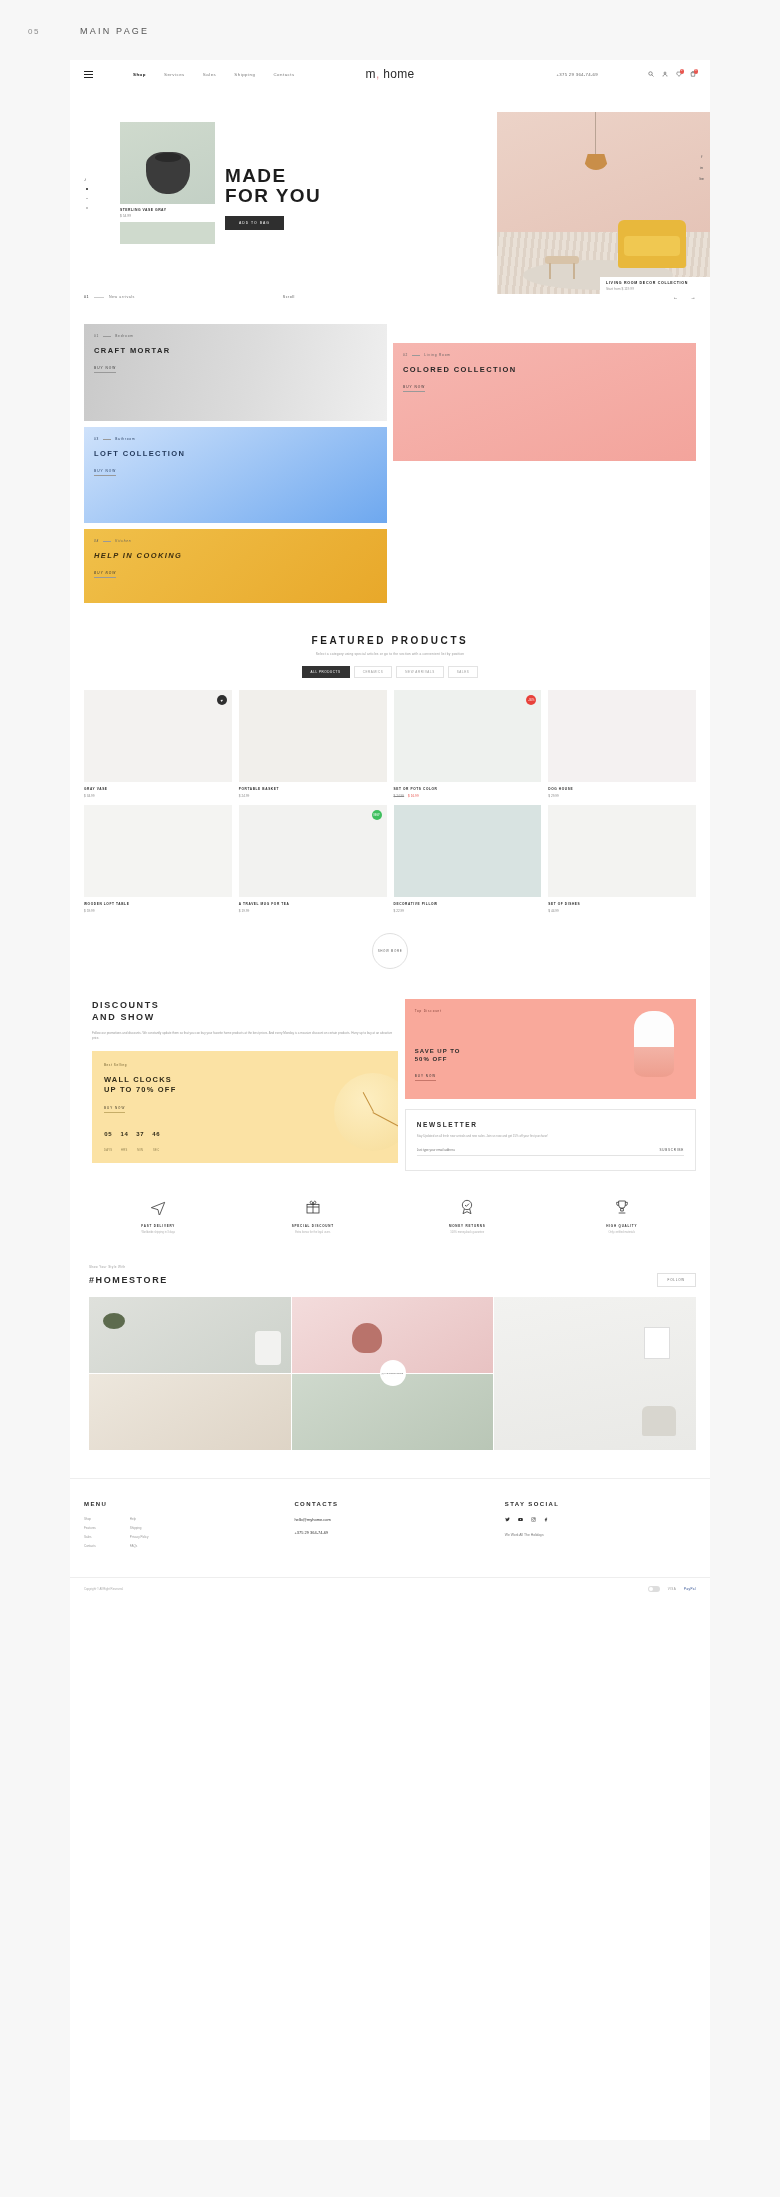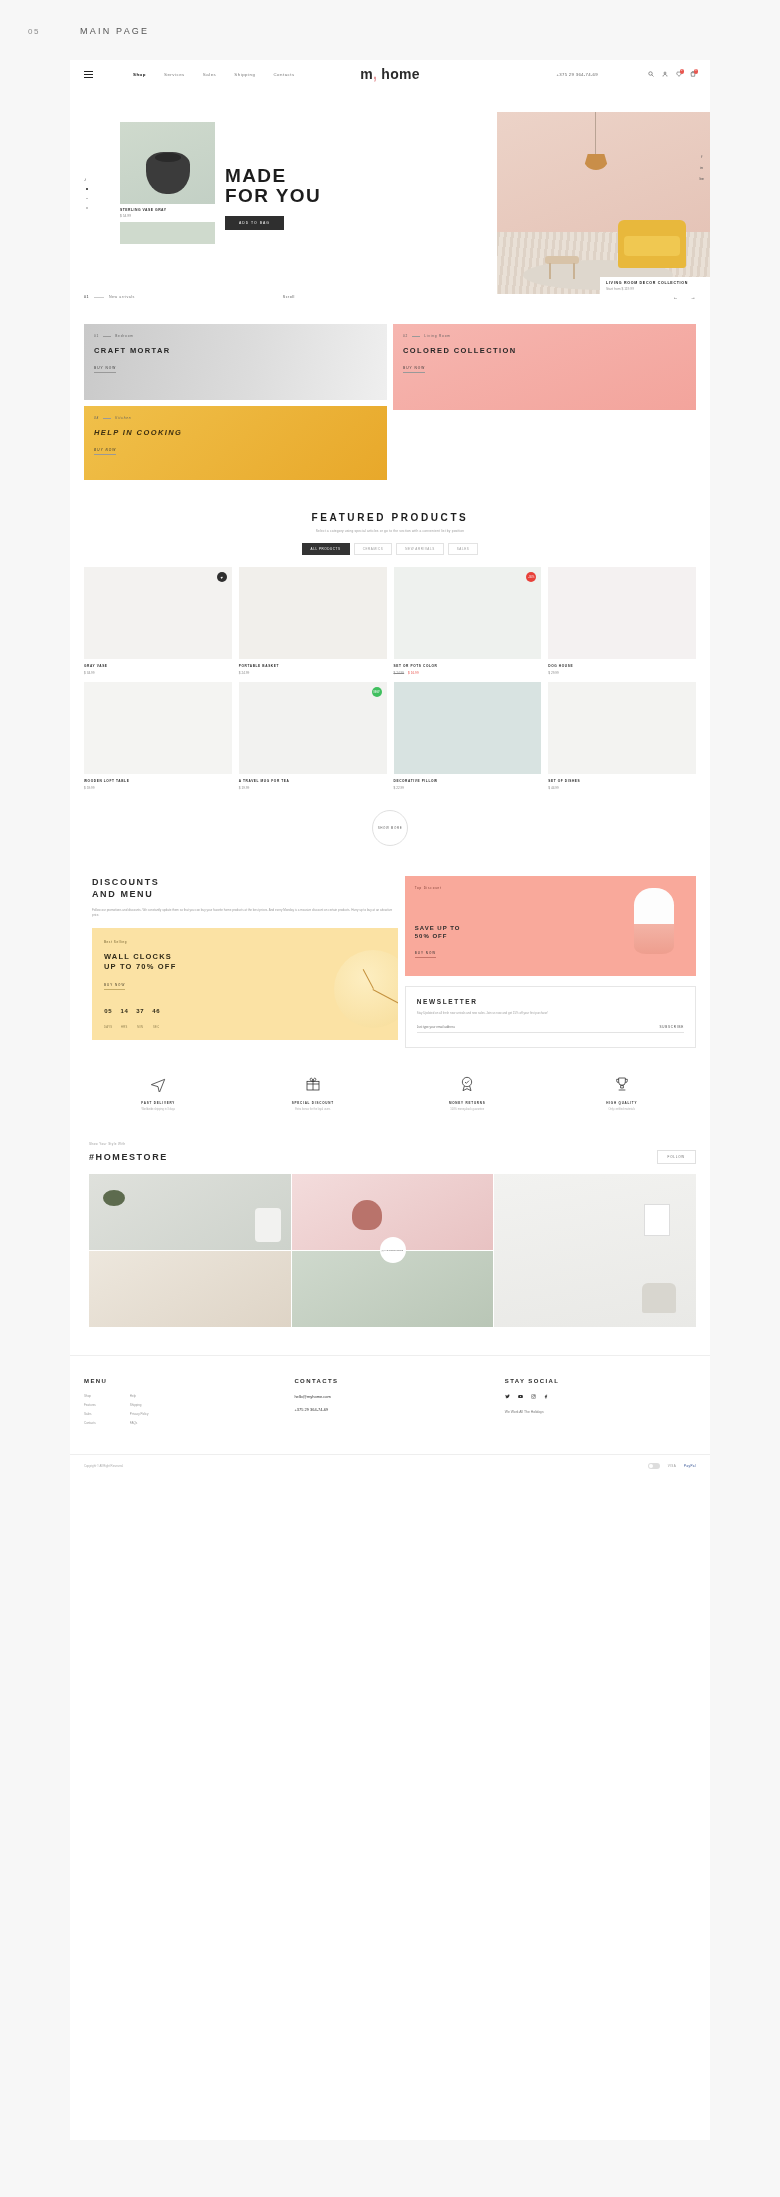--- a/index.html
+++ b/index.html
@@ -19,21 +19,21 @@
   
   .page { position: absolute; left: 70px; top: 60px; width: 640px; height: 2080px; background: #ffffff; }
 
   
   .nav { height: 28px; display: flex; align-items: center; padding: 0 14px; position: relative; }
   .burger { width: 9px; display: flex; flex-direction: column; gap: 2px; margin-right: 40px; }
   .burger i { display: block; height: 1px; background: #222; }
   .nav-links { display: flex; gap: 18px; }
   .nav-links a { font-size: 4.4px; letter-spacing: .5px; color: #777; text-decoration: none; }
   .nav-links a.active { color: #111; font-weight: bold; }
-  .logo { position: absolute; left: 50%; transform: translateX(-50%); font-size: 14px; font-weight: bold; letter-spacing: .3px; }
+  .logo { position: absolute; left: 50%; transform: translateX(-50%); font-size: 12px; font-weight: normal; letter-spacing: .3px; }
   .logo .dot { color: #e5989b; }
   .nav-right { margin-left: auto; display: flex; align-items: center; gap: 8px; }
   .phone { font-size: 4.3px; color: #666; letter-spacing: .3px; margin-right: 42px; }
   .ico { width: 6px; height: 6px; position: relative; display: inline-block; }
   .ico svg { width: 6px; height: 6px; display: block; }
   .badge { position: absolute; top: -2px; right: -2px; background: #e8554e; color: #fff; border-radius: 50%;
            width: 4.5px; height: 4.5px; font-size: 2.6px; line-height: 4.5px; text-align: center; }
 
   
   .hero { position: relative; height: 200px; }
@@ -90,22 +90,22 @@
   .sec-title { text-align:center; font-size: 10px; letter-spacing: 2.6px; font-weight: bold; color:#1d1d1d; }
   .sec-sub { text-align:center; font-size:3.2px; color:#999; margin-top:6px; letter-spacing:.2px; }
 
   
   .rooms { margin: 16px 14px 0 14px; display: grid; grid-template-columns: 1fr 1fr; gap: 6px; }
   .room { position: relative; overflow: hidden; padding: 10px; }
   .room .tag { font-size: 3.2px; letter-spacing: .8px; color:#5d5d5d; }
   .room .tag .ln { display:inline-block; width:8px; height:1px; background:#999; vertical-align:middle; margin:0 4px; }
   .room h3 { font-size: 7.5px; letter-spacing: 1.4px; font-weight: bold; margin-top: 8px; color:#262626; }
   .room .buy { margin-top: 8px; font-size:3.2px; letter-spacing:1px; color:#333; border-bottom:1px solid #999; display:inline-block; padding-bottom:2px; }
-  .r1 { height: 76px; background: linear-gradient(100deg,#c9c9c9,#dcdcdc 55%,#efefef); }
-  .r2 { height: 86px; background: linear-gradient(160deg,#f6b6b0,#f3a49c); grid-row: span 2; }
+  .r1 { height: 97px; background: linear-gradient(100deg,#c9c9c9,#dcdcdc 55%,#efefef); }
+  .r2 { height: 118px; background: linear-gradient(160deg,#f6b6b0,#f3a49c); grid-row: span 2; margin-top: 19px; }
   .r3 { height: 96px; background: linear-gradient(150deg,#cfe2fb,#6ea8ef); }
   .r3 h3, .r3 .tag, .r3 .buy { color:#23395b; }
   .r4 { height: 74px; background: linear-gradient(140deg,#f0c04a,#e8a82a); font-style: italic; }
   .r4 h3 { color:#3d2f10; }
 
   
   .filters { display:flex; justify-content:center; gap:4px; margin-top:10px; }
   .filters span { font-size:3px; letter-spacing:.6px; padding:3px 8px; border:1px solid #e3e3e3; color:#999; }
   .filters span.on { background:#333; color:#fff; border-color:#333; }
 
@@ -321,20 +321,25 @@
       <div class="room r1">
         <div class="tag"><span>01</span><span class="ln"></span><span>Bedroom</span></div>
         <h3>CRAFT MORTAR</h3>
         <div class="buy">BUY NOW</div>
       </div>
       <div class="room r2">
         <div class="tag"><span>02</span><span class="ln"></span><span>Living Room</span></div>
         <h3>COLORED COLLECTION</h3>
         <div class="buy">BUY NOW</div>
       </div>
+      <div class="room r3">
+        <div class="tag"><span>03</span><span class="ln"></span><span>Bathroom</span></div>
+        <h3>LOFT COLLECTION</h3>
+        <div class="buy">BUY NOW</div>
+      </div>
       <div class="room r4">
         <div class="tag"><span>04</span><span class="ln"></span><span>Kitchen</span></div>
         <h3>HELP IN COOKING</h3>
         <div class="buy">BUY NOW</div>
       </div>
     </div>
   </div>
 
   <div style="margin-top:32px">
     <div class="sec-title">FEATURED PRODUCTS</div>
@@ -398,21 +403,21 @@
         <div class="price"><span>$ 44.99</span></div>
       </div>
     </div>
 
     <div class="showmore">SHOW MORE</div>
   </div>
 
   <div class="disc">
     <div>
       <h2><span>DISCOUNTS</span><br>
-          <span>AND MENU</span></h2>
+          <span>AND SHOW</span></h2>
       <p>Follow our promotions and discounts. We constantly update them so that you can buy your favorite home products at the best prices. And every Monday is a massive discount on certain products. Hurry up to buy at an attractive price.</p>
 
       <div class="clock">
         <div class="face"></div>
         <div class="tag">Best Selling</div>
         <h3><span>WALL CLOCKS</span><br>
             <span>UP TO 70% OFF</span></h3>
         <div class="buy">BUY NOW</div>
         <div class="counter">
           <div class="c"><b>05</b><i>DAYS</i></div>

